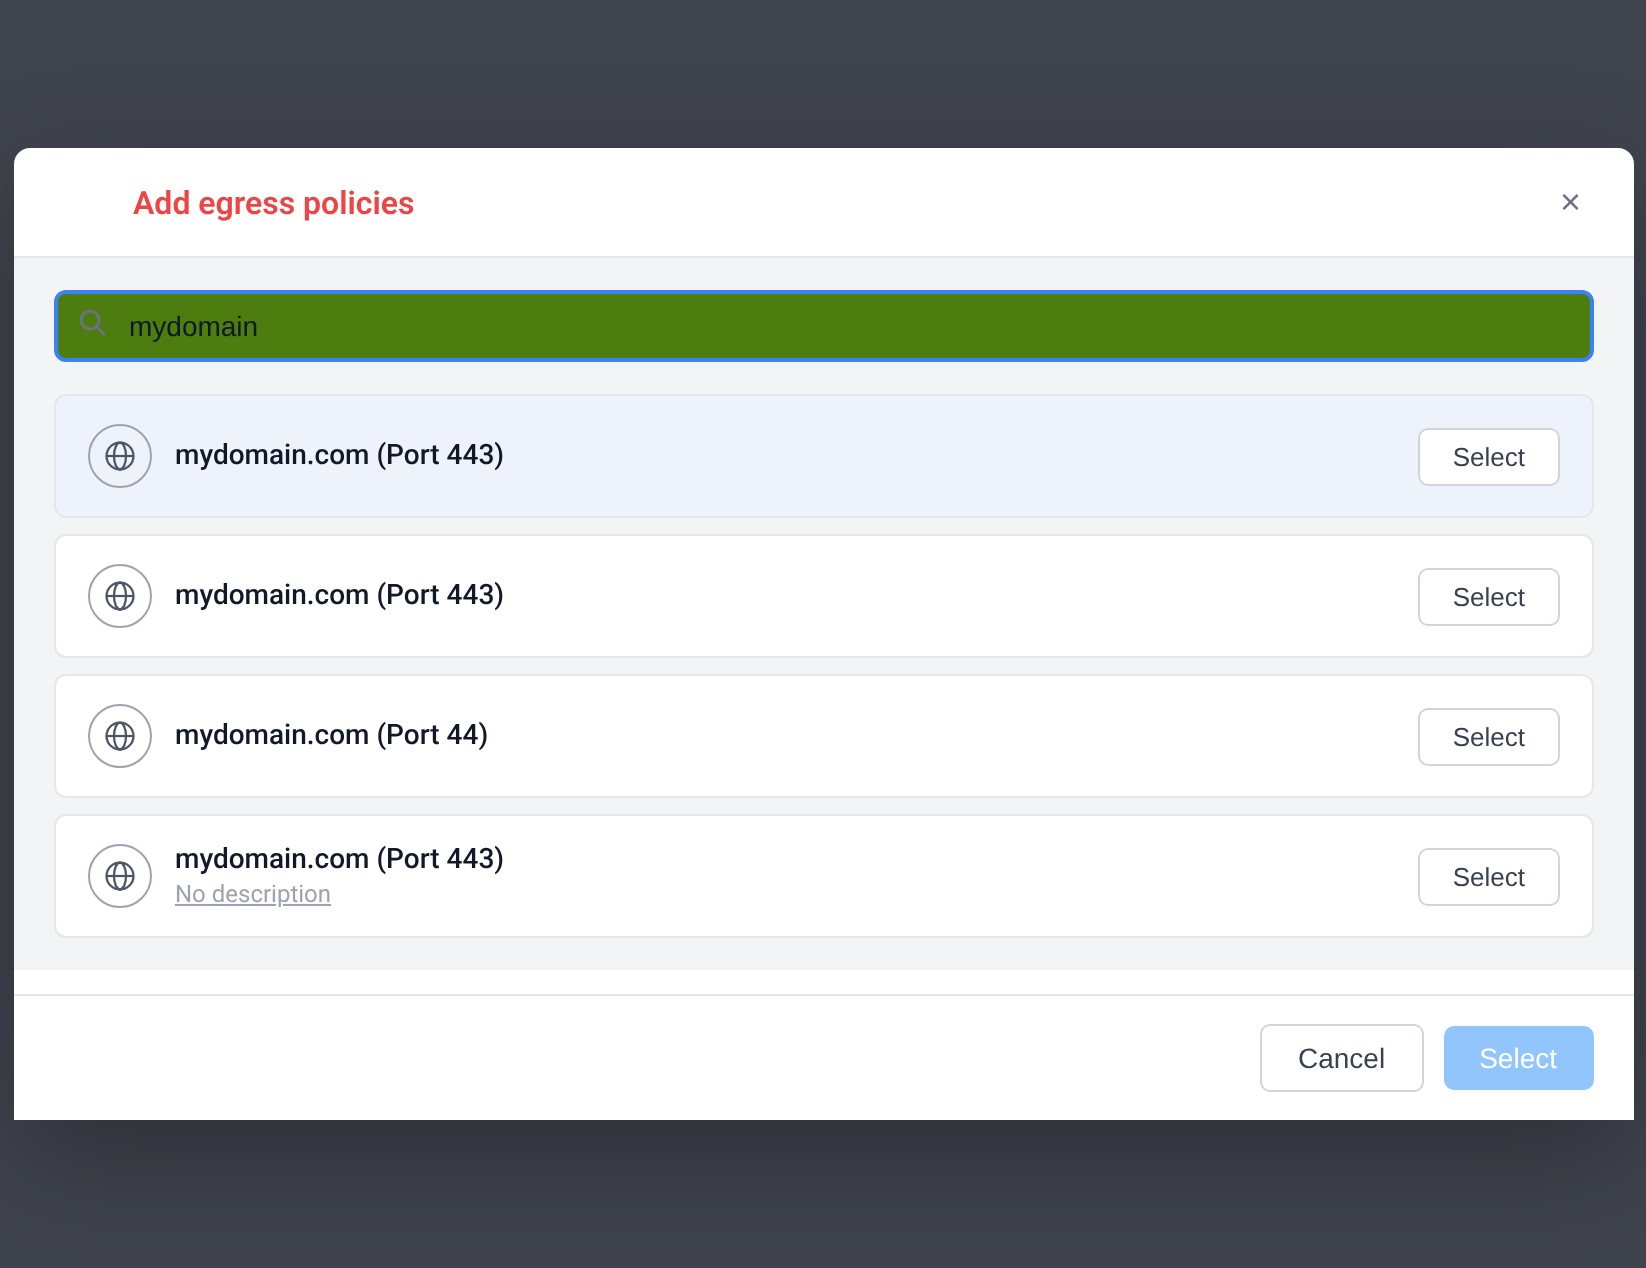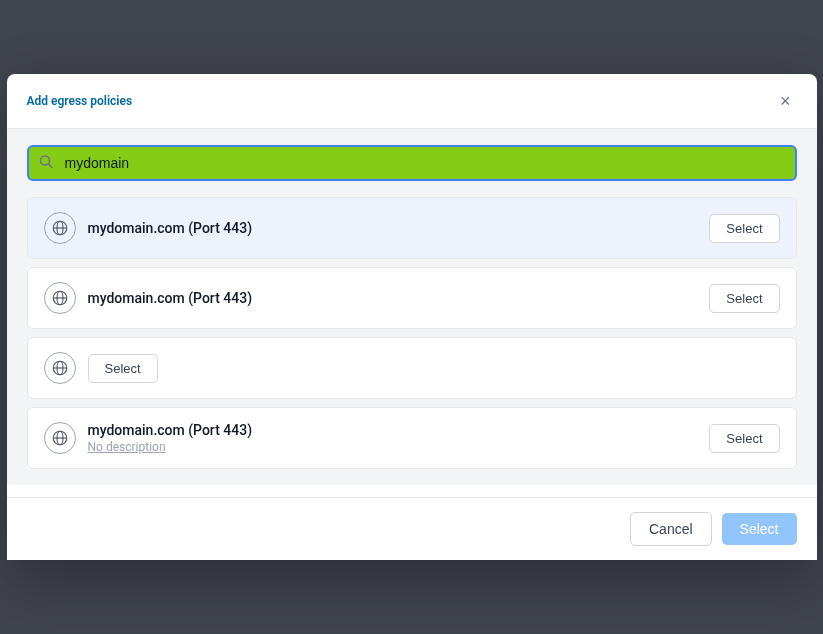--- a/index.html
+++ b/index.html
@@ -40,23 +40,24 @@
 
     .dialog-header {
       display: flex;
       align-items: center;
       justify-content: space-between;
       padding: 16px 20px;
       border-bottom: 1px solid #e5e7eb;
     }
 
     .dialog-title {
-      font-size: 12px;
+      font-size: 16px;
       font-weight: 600;
-      color: #0369a1;
+      color: #ef4444;
+      margin-left: 40px;
     }
 
     .close-btn {
       background: none;
       border: none;
       cursor: pointer;
       color: #6b7280;
       font-size: 18px;
       line-height: 1;
       padding: 2px 6px;
@@ -85,21 +86,21 @@
     }
 
     .search-input {
       width: 100%;
       padding: 8px 12px 8px 36px;
       border: 2px solid #3b82f6;
       border-radius: 6px;
       font-size: 14px;
       color: #111827;
       outline: none;
-      background: #84cc16;
+      background: #4d7c0f;
     }
 
     .results-list {
       display: flex;
       flex-direction: column;
       gap: 8px;
     }
 
     .result-item {
       background: #fff;
@@ -245,20 +246,23 @@
       </div>
 
       <div class="result-item">
         <div class="globe-icon">
           <svg class="globe-svg" viewBox="0 0 24 24" fill="none" stroke="#4b5563" stroke-width="1.5">
             <circle cx="12" cy="12" r="9"></circle>
             <ellipse cx="12" cy="12" rx="4" ry="9"></ellipse>
             <line x1="3" y1="12" x2="21" y2="12"></line>
           </svg>
         </div>
+        <div class="result-info">
+          <div class="result-name">mydomain.com (Port 44)</div>
+        </div>
         <button class="select-btn">Select</button>
       </div>
 
       <div class="result-item">
         <div class="globe-icon">
           <svg class="globe-svg" viewBox="0 0 24 24" fill="none" stroke="#4b5563" stroke-width="1.5">
             <circle cx="12" cy="12" r="9"></circle>
             <ellipse cx="12" cy="12" rx="4" ry="9"></ellipse>
             <line x1="3" y1="12" x2="21" y2="12"></line>
           </svg>

